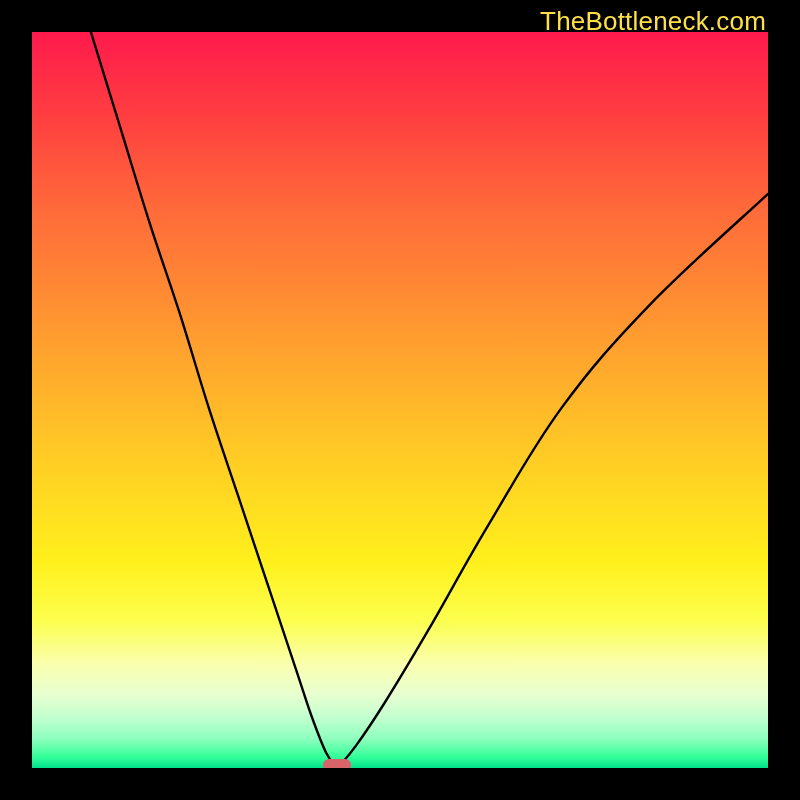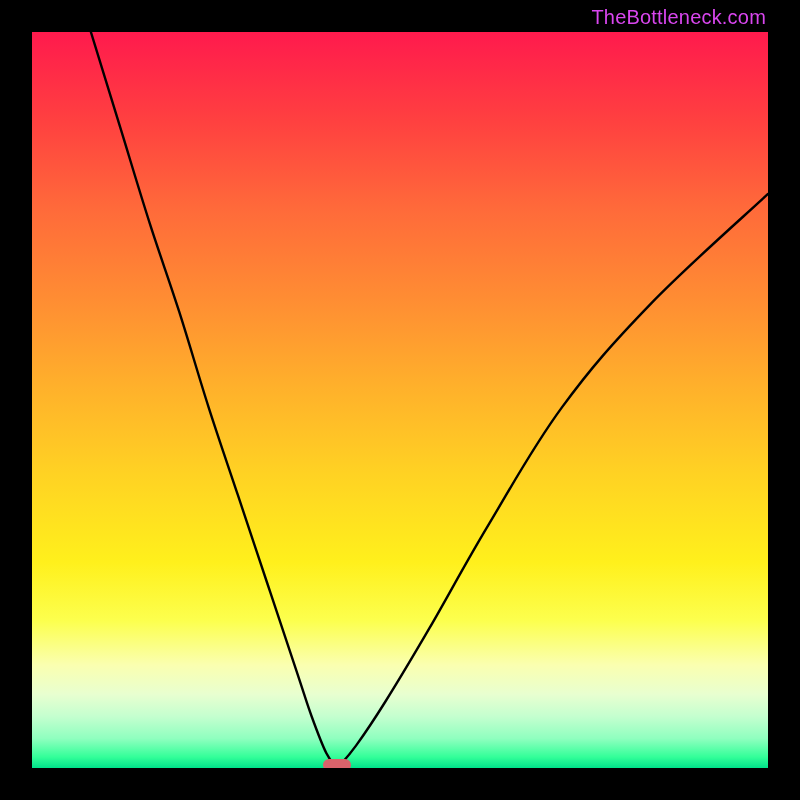--- a/index.html
+++ b/index.html
@@ -40,22 +40,22 @@
       #8fffbf 96%,
       #33ff99 98.5%,
       #00e28a 100%
     );
     overflow: hidden;
   }
   .watermark {
     position: absolute;
     top: 6px;
     right: 34px;
-    color: #d946ef;
-    font-size: 20px;
+    color: #fde047;
+    font-size: 26px;
     font-weight: 500;
     letter-spacing: 0.2px;
   }
   .curve {
     position: absolute;
     top: 0;
     left: 0;
     width: 736px;
     height: 736px;
   }

